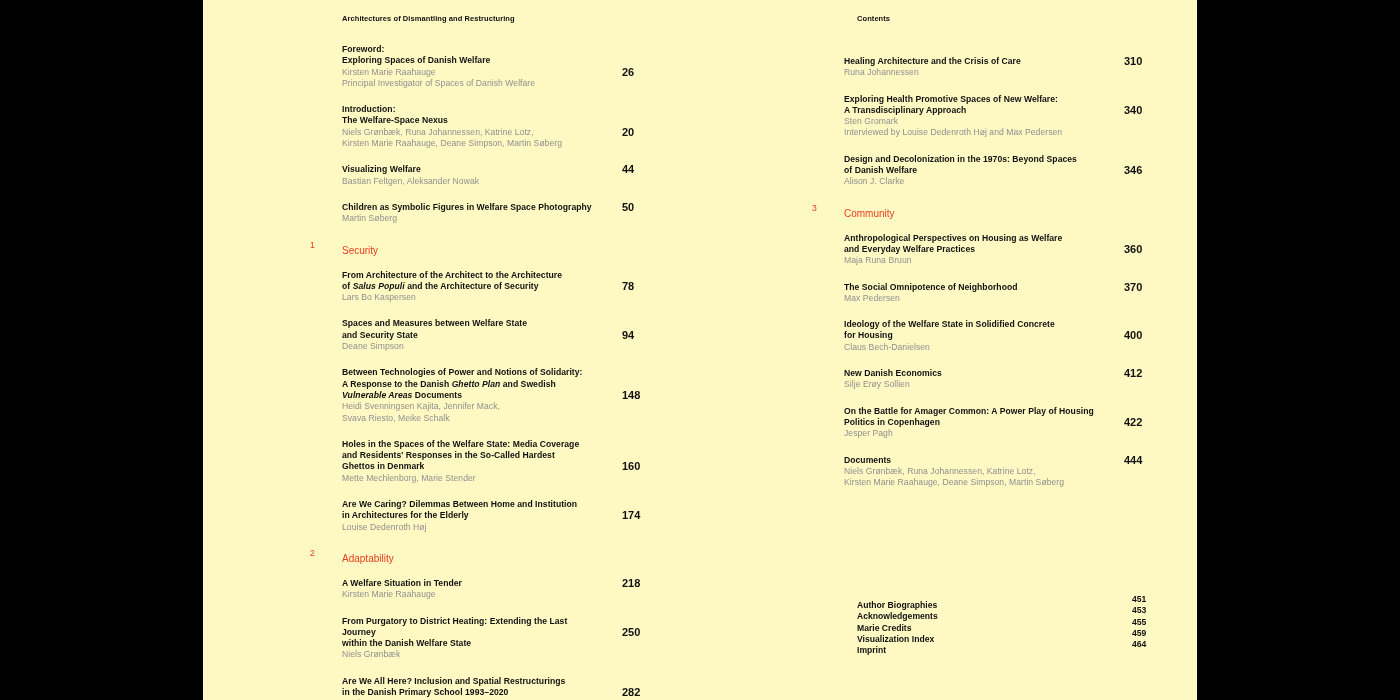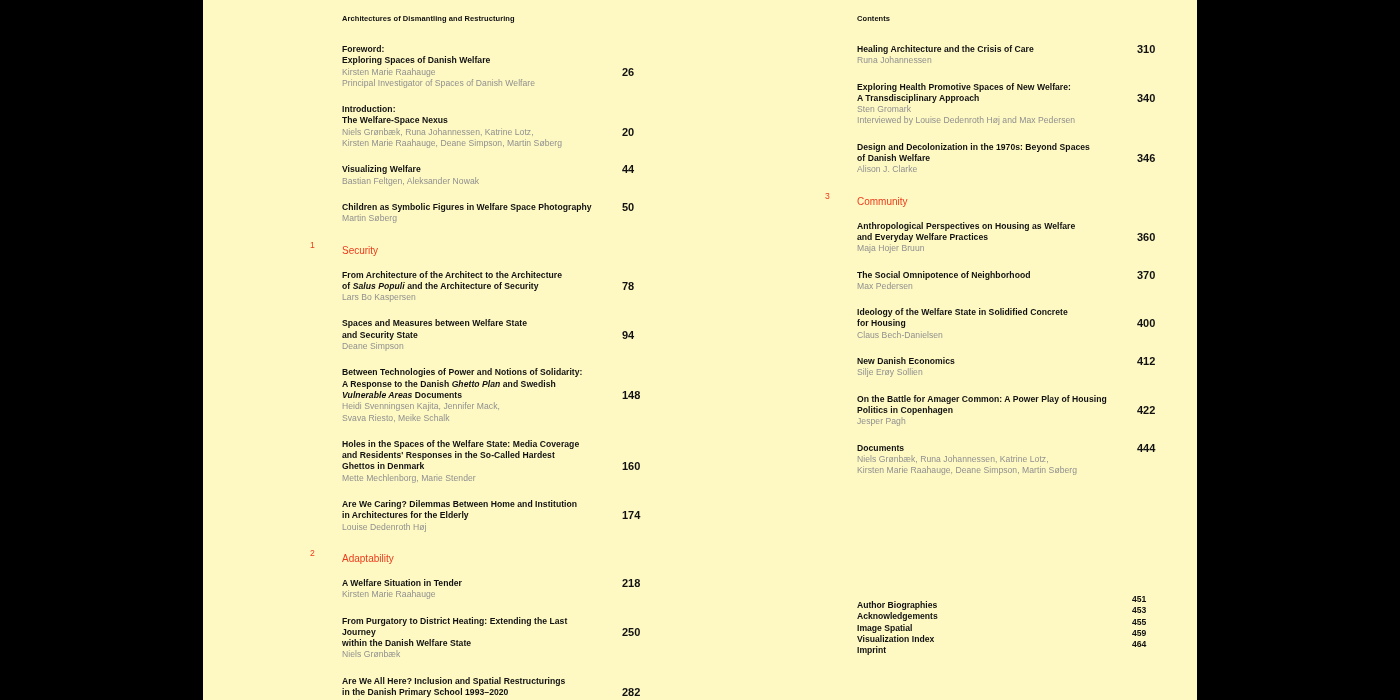--- a/index.html
+++ b/index.html
@@ -38,21 +38,21 @@
     letter-spacing: 0.01em;
   }
   .rh-left { left: 139px; }
   .rh-right { left: 157px; }
 
   .col {
     position: absolute;
     top: 44px;
   }
   .col-left { left: 139px; width: 310px; }
-  .col-right { left: 157px; width: 310px; }
+  .col-right { left: 144px; width: 310px; margin-top: 12px; }
 
   .entry {
     position: relative;
     margin-bottom: 15px;
     min-height: 14px;
   }
   .entry .lines {
     width: 258px;
   }
   .ln {
@@ -287,21 +287,21 @@
         </div>
       <div class="section">
         <span class="num">3</span>
         <span class="nm">Community</span>
       </div>
       <div id="right-sec3">
           <div class="entry">
             <div class="lines">
               <div class="ln">Anthropological Perspectives on Housing as Welfare</div>
               <div class="ln">and Everyday Welfare Practices</div>
-              <div class="ln light">Maja Hojer Bruun</div>
+              <div class="ln light">Maja Runa Bruun</div>
             </div>
             <div class="pg mid1">360</div>
           </div>
           <div class="entry">
             <div class="lines">
               <div class="ln">The Social Omnipotence of Neighborhood</div>
               <div class="ln light">Max Pedersen</div>
             </div>
             <div class="pg">370</div>
           </div>
@@ -334,19 +334,19 @@
               <div class="ln light">Niels Grønbæk, Runa Johannessen, Katrine Lotz,</div>
               <div class="ln light">Kirsten Marie Raahauge, Deane Simpson, Martin Søberg</div>
             </div>
             <div class="pg">444</div>
           </div>
         </div>
     </div>
     <div class="backmatter" id="right-backmatter">
         <div class="bm-row"><span class="nm">Author Biographies</span><span class="pg">451</span></div>
         <div class="bm-row"><span class="nm">Acknowledgements</span><span class="pg">453</span></div>
-        <div class="bm-row"><span class="nm">Image Spatial</span><span class="pg">455</span></div>
+        <div class="bm-row"><span class="nm">Marie Credits</span><span class="pg">455</span></div>
         <div class="bm-row"><span class="nm">Visualization Index</span><span class="pg">459</span></div>
         <div class="bm-row"><span class="nm">Imprint</span><span class="pg">464</span></div>
       </div>
   </div>
 
 </div>
 
 </body></html>

